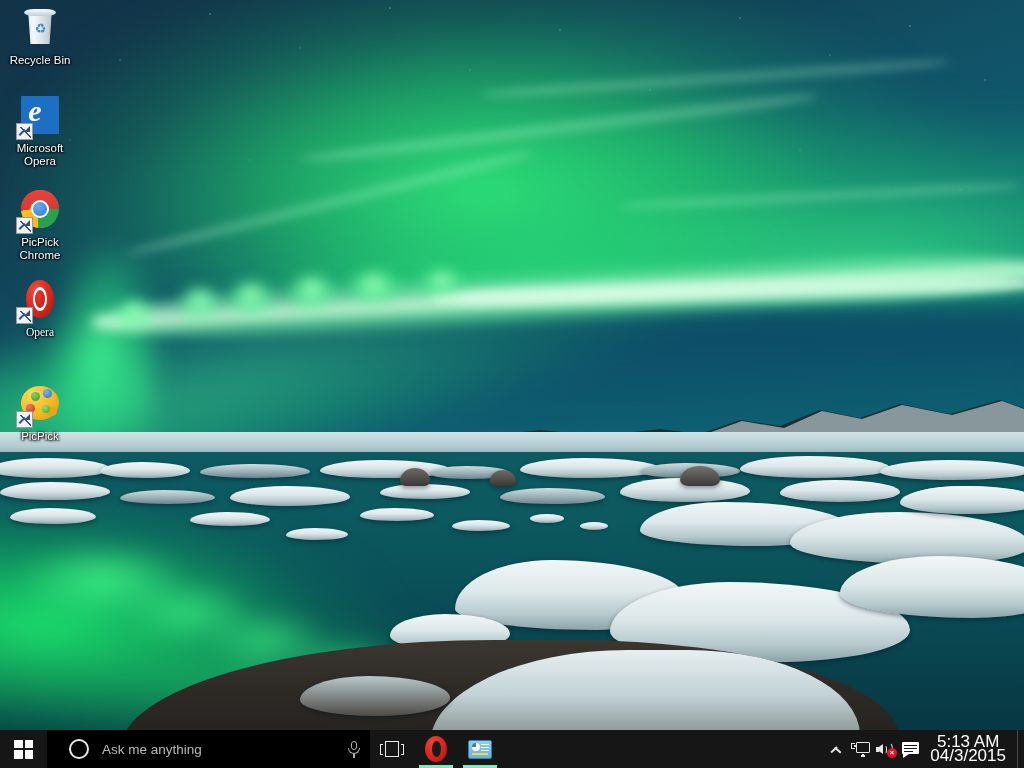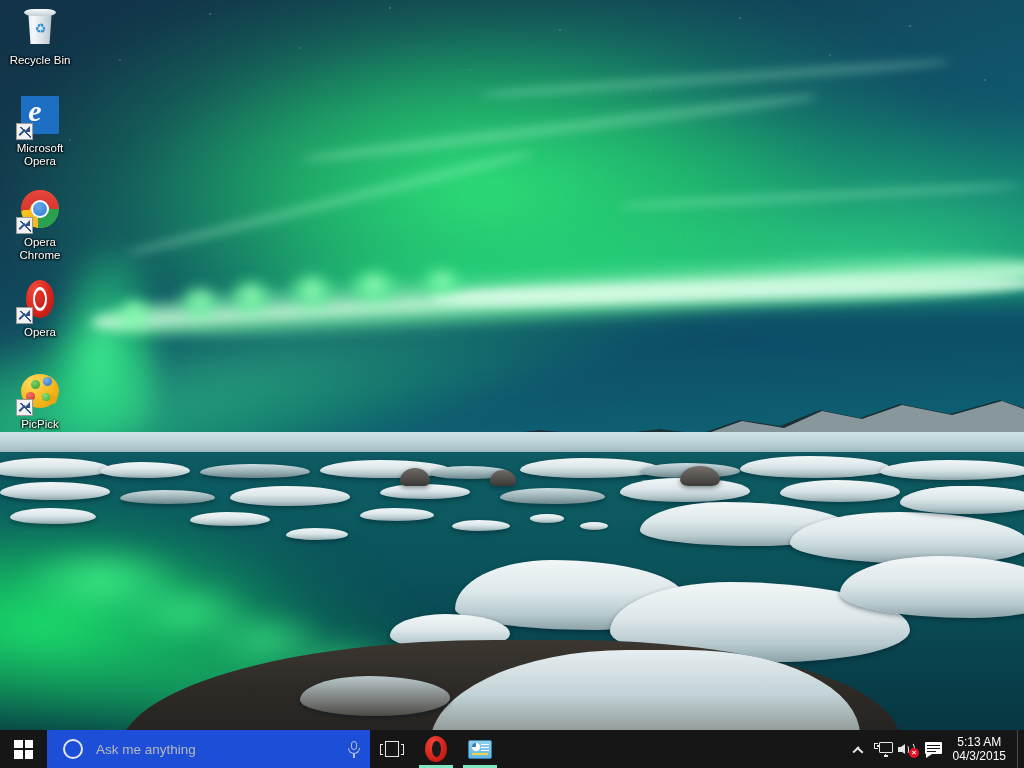--- a/index.html
+++ b/index.html
@@ -423,24 +423,24 @@
     width: 19px; height: 19px;
     display: grid;
     grid-template-columns: 1fr 1fr;
     grid-template-rows: 1fr 1fr;
     gap: 2px;
   }
   .win-logo span { background: #ffffff; display: block; }
 
   #search-box {
     width: 323px;
-    background: #1d4ed8;
+    background: #000000;
     display: flex;
     align-items: center;
-    padding: 0 8px 0 16px;
+    padding: 0 8px 0 22px;
     cursor: text;
   }
   .cortana-ring {
     width: 20px; height: 20px;
     border-radius: 50%;
     border: 2.5px solid #e8e8e8;
     flex: 0 0 auto;
   }
   #search-text {
     flex: 1 1 auto;
@@ -680,21 +680,21 @@
     background: #161616;
   }
   .bubble .bl.b1 { top: 3px;  width: 13px; }
   .bubble .bl.b2 { top: 6px;  width: 13px; }
   .bubble .bl.b3 { top: 9px;  width: 9px; }
 
   #clock {
     padding: 0 11px 0 7px;
     text-align: center;
     color: #ffffff;
-    font-size: 12px;
+    font-size: 17px;
     line-height: 14px;
     display: flex;
     flex-direction: column;
     justify-content: center;
     height: 38px;
     cursor: default;
   }
 
   #show-desktop {
     width: 7px;
@@ -819,37 +819,37 @@
         <div class="chrome-red"></div>
         <div class="chrome-yellow"></div>
         <div class="chrome-green"></div>
         <div class="chrome-inner"></div>
         <div class="chrome-blue"></div>
         <div class="shortcut-badge">
           <span class="arrowtail"></span>
             <span class="arrowhead"></span>
         </div>
       </div>
-      <div class="icon-label">Opera Chrome</div>
-    </div>
-
-    <div class="desktop-icon" style="top:276px;">
+      <div class="icon-label">PicPick Chrome</div>
+    </div>
+
+    <div class="desktop-icon" style="top:276px;font-family:Liberation Serif, serif;">
       <div class="icon-art">
         <div class="opera-o"></div>
         <div class="opera-hole"></div>
         <div class="opera-hole2"></div>
         <div class="shortcut-badge">
           <span class="arrowtail"></span>
             <span class="arrowhead"></span>
         </div>
       </div>
       <div class="icon-label">Opera</div>
     </div>
 
-    <div class="desktop-icon" style="top:368px;">
+    <div class="desktop-icon" style="top:380px;">
       <div class="icon-art">
         <div class="pp-palette"></div>
         <div class="pp-thumb"></div>
         <div class="pp-dot blue"></div>
         <div class="pp-dot green"></div>
         <div class="pp-dot red"></div>
         <div class="pp-dot green2"></div>
         <div class="shortcut-badge">
           <span class="arrowtail"></span>
             <span class="arrowhead"></span>

